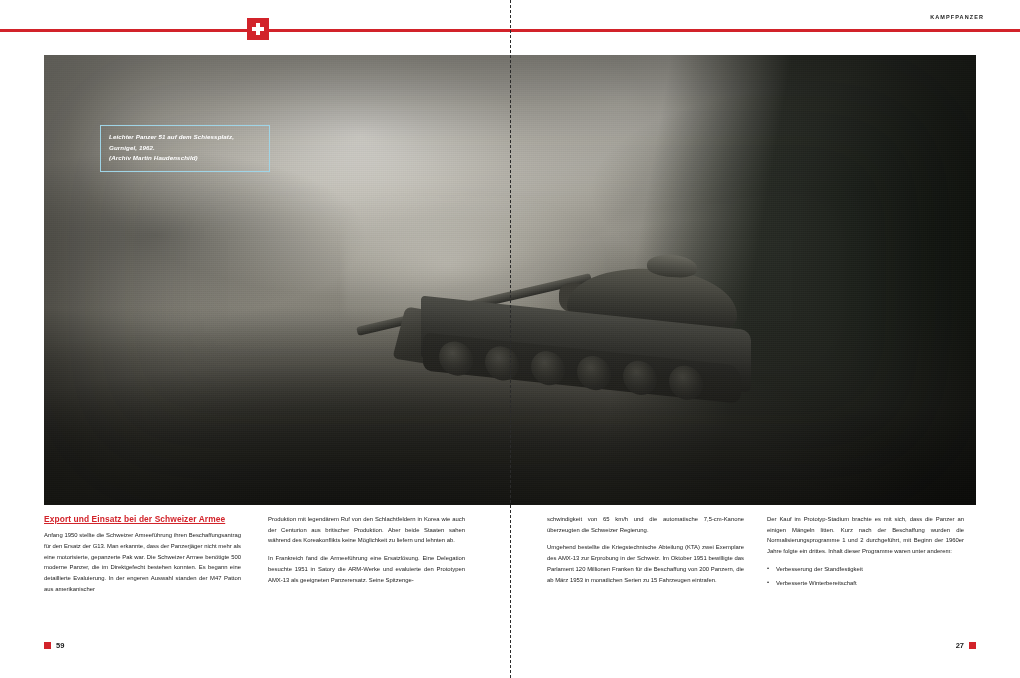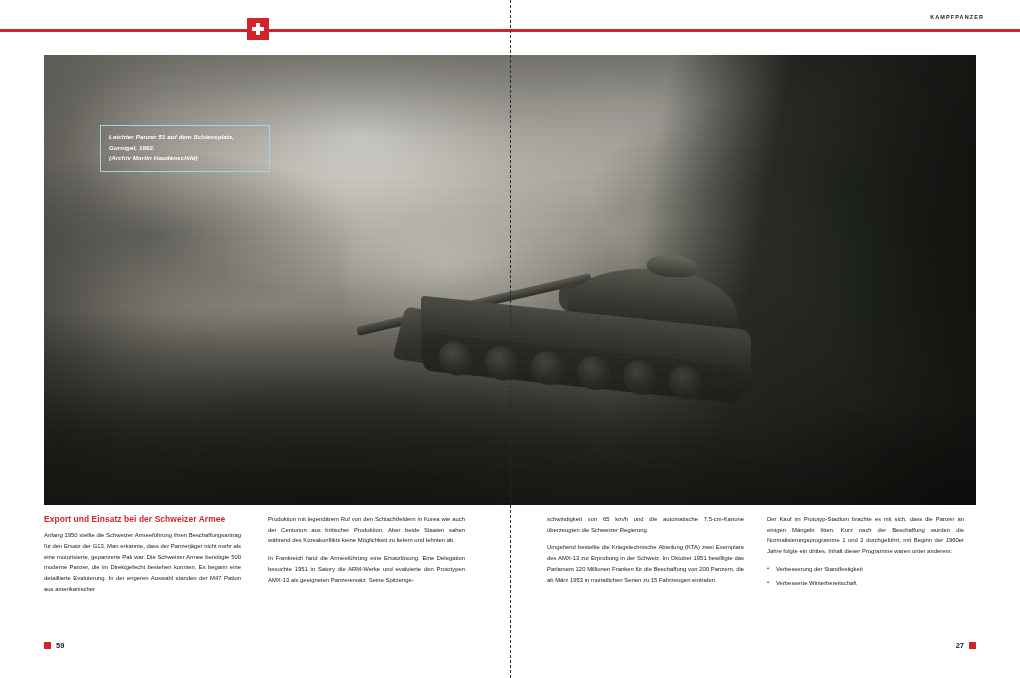--- a/index.html
+++ b/index.html
@@ -270,20 +270,21 @@
   .col-3 { left: 547px; }
   .col-4 { left: 767px; }
 
   .section-title {
     color: #d2232a;
     font-weight: bold;
     font-size: 8.4px;
     line-height: 1.2;
     margin: 0 0 6px 0;
     letter-spacing: .1px;
+    text-decoration: underline;
   }
   .bullets {
     margin: 2px 0 0 0;
     padding: 0;
     list-style: none;
   }
   .bullets li {
     position: relative;
     padding-left: 9px;
     margin-bottom: 3px;

